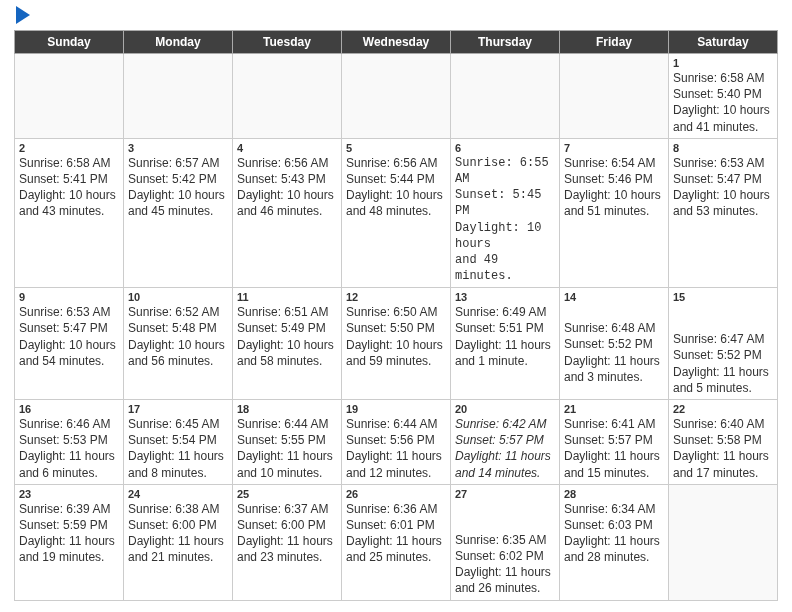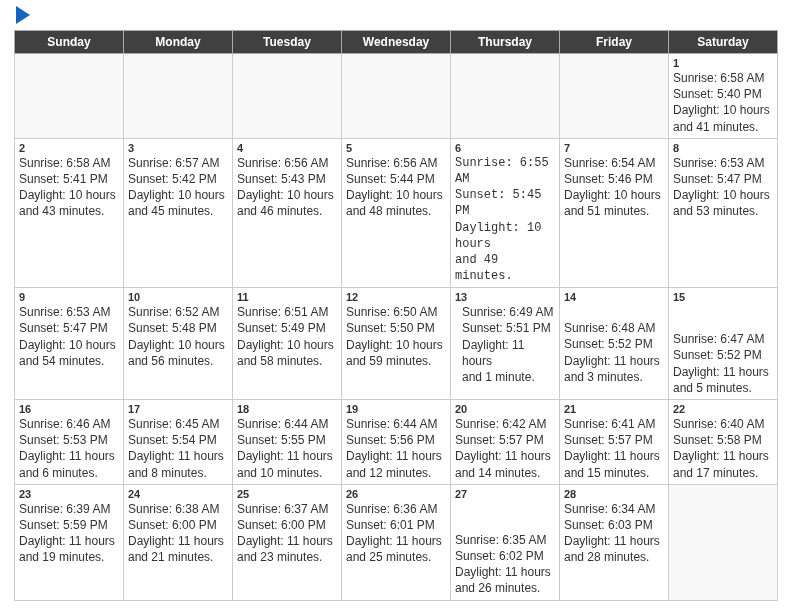--- a/index.html
+++ b/index.html
@@ -219,21 +219,21 @@
           </td>
           <td>
             <span class="day-num">12</span>
             <div class="day-info" style="white-space: pre-line;">Sunrise: 6:50 AM
 Sunset: 5:50 PM
 Daylight: 10 hours
 and 59 minutes.</div>
           </td>
           <td>
             <span class="day-num">13</span>
-            <div class="day-info" style="white-space: pre-line; margin-left: 7px;">Sunrise: 6:49 AM
+            <div class="day-info" style="white-space: pre-line;">Sunrise: 6:49 AM
 Sunset: 5:51 PM
 Daylight: 11 hours
 and 1 minute.</div>
           </td>
           <td>
             <span class="day-num">14</span>
             <div class="day-info" style="white-space: pre-line; margin-top: 17px;">Sunrise: 6:48 AM
 Sunset: 5:52 PM
 Daylight: 11 hours
 and 3 minutes.</div>
@@ -270,21 +270,21 @@
           </td>
           <td>
             <span class="day-num">19</span>
             <div class="day-info" style="white-space: pre-line;">Sunrise: 6:44 AM
 Sunset: 5:56 PM
 Daylight: 11 hours
 and 12 minutes.</div>
           </td>
           <td>
             <span class="day-num">20</span>
-            <div class="day-info" style="white-space: pre-line;">Sunrise: 6:42 AM
+            <div class="day-info" style="white-space: pre-line; font-style: italic;">Sunrise: 6:42 AM
 Sunset: 5:57 PM
 Daylight: 11 hours
 and 14 minutes.</div>
           </td>
           <td>
             <span class="day-num">21</span>
             <div class="day-info" style="white-space: pre-line;">Sunrise: 6:41 AM
 Sunset: 5:57 PM
 Daylight: 11 hours
 and 15 minutes.</div>

